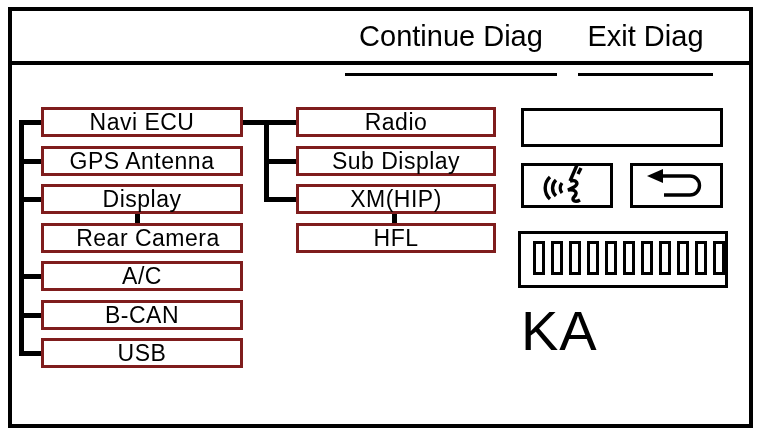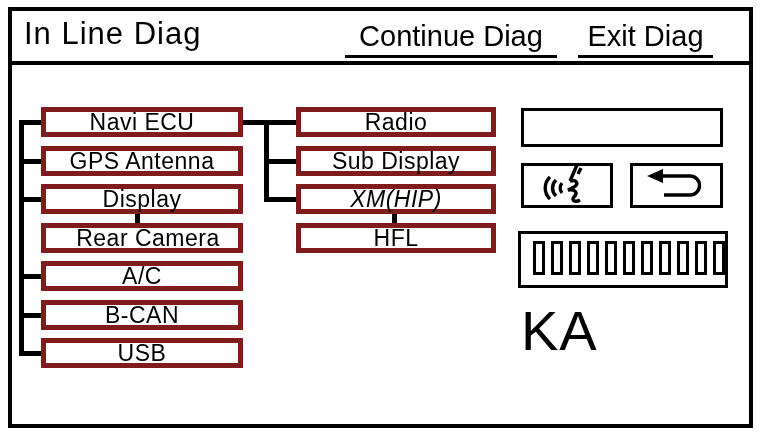--- a/index.html
+++ b/index.html
@@ -11,25 +11,25 @@
     position:absolute;left:8px;top:7px;width:745px;height:421px;
     border:4px solid #000;box-sizing:border-box;background:#fff;
   }
   .hline,.vline{position:absolute;background:#000;}
   .title{
     position:absolute;left:24px;top:16px;font-size:31px;letter-spacing:1px;
     white-space:nowrap;
   }
   .tab{
     position:absolute;top:21px;text-align:center;font-size:29px;
-    border-bottom:3px solid #000;padding-bottom:3px;line-height:31px;
+    border-bottom:3px solid #000;padding-bottom:21px;line-height:31px;
     box-sizing:border-box;white-space:nowrap;cursor:pointer;
   }
   .node{
-    position:absolute;border:5px solid #7f1d1d;background:#fff;box-sizing:border-box;
+    position:absolute;border:3px solid #7f1d1d;background:#fff;box-sizing:border-box;
     display:flex;align-items:center;justify-content:center;
     font-size:23px;letter-spacing:0.5px;white-space:nowrap;cursor:pointer;
   }
   .panelbox{
     position:absolute;border:3px solid #000;background:#fff;box-sizing:border-box;
   }
   .iconbtn{
     position:absolute;border:3px solid #000;background:#fff;box-sizing:border-box;
     display:flex;align-items:center;justify-content:center;cursor:pointer;
   }
@@ -48,21 +48,20 @@
   }
 </style>
 </head>
 <body>
 
 <div class="screen">
 
   <div class="frame"></div>
   <div class="hline" style="left:8px;top:61px;width:745px;height:4px;"></div>
 
-  <div class="title">In Line Diag</div>
   <div class="tab" style="left:345px;width:212px;">Continue Diag</div>
   <div class="tab" style="left:578px;width:135px;">Exit Diag</div>
 
   <div class="vline" style="left:19px;top:120px;width:5px;height:236px;"></div>
   <div class="hline" style="left:19px;top:120px;width:22px;height:5px;"></div>
   <div class="hline" style="left:19px;top:159px;width:22px;height:5px;"></div>
   <div class="hline" style="left:19px;top:197px;width:22px;height:5px;"></div>
   <div class="hline" style="left:19px;top:274px;width:22px;height:5px;"></div>
   <div class="hline" style="left:19px;top:313px;width:22px;height:5px;"></div>
   <div class="hline" style="left:19px;top:351px;width:22px;height:5px;"></div>
@@ -76,21 +75,21 @@
   <div class="node" style="left:41px;top:107px;width:202px;height:30px;">Navi ECU</div>
   <div class="node" style="left:41px;top:146px;width:202px;height:30px;">GPS Antenna</div>
   <div class="node" style="left:41px;top:184px;width:202px;height:30px;">Display</div>
   <div class="node" style="left:41px;top:223px;width:202px;height:30px;padding-left:12px;">Rear Camera</div>
   <div class="node" style="left:41px;top:261px;width:202px;height:30px;">A/C</div>
   <div class="node" style="left:41px;top:300px;width:202px;height:30px;">B-CAN</div>
   <div class="node" style="left:41px;top:338px;width:202px;height:30px;">USB</div>
 
   <div class="node" style="left:296px;top:107px;width:200px;height:30px;">Radio</div>
   <div class="node" style="left:296px;top:146px;width:200px;height:30px;">Sub Display</div>
-  <div class="node" style="left:296px;top:184px;width:200px;height:30px;font-style:italic;">XM(HIP)</div>
+  <div class="node" style="left:296px;top:184px;width:200px;height:30px;">XM(HIP)</div>
   <div class="node" style="left:296px;top:223px;width:200px;height:30px;">HFL</div>
 
   <div class="panelbox" style="left:521px;top:108px;width:202px;height:39px;display:flex;align-items:center;justify-content:center;font-size:22px;"></div>
 
   <div class="iconbtn" style="left:521px;top:163px;width:92px;height:45px;">
     <span>
       <svg width="62" height="41" viewBox="0 0 62 41" fill="none" stroke="#000" stroke-width="3.4" stroke-linecap="butt">
         <path d="M14 14 A15 15 0 0 0 14 36"></path>
         <path d="M20 17 A11 11 0 0 0 20 33"></path>
         <path d="M26 20 A8 8 0 0 0 26 30"></path>

